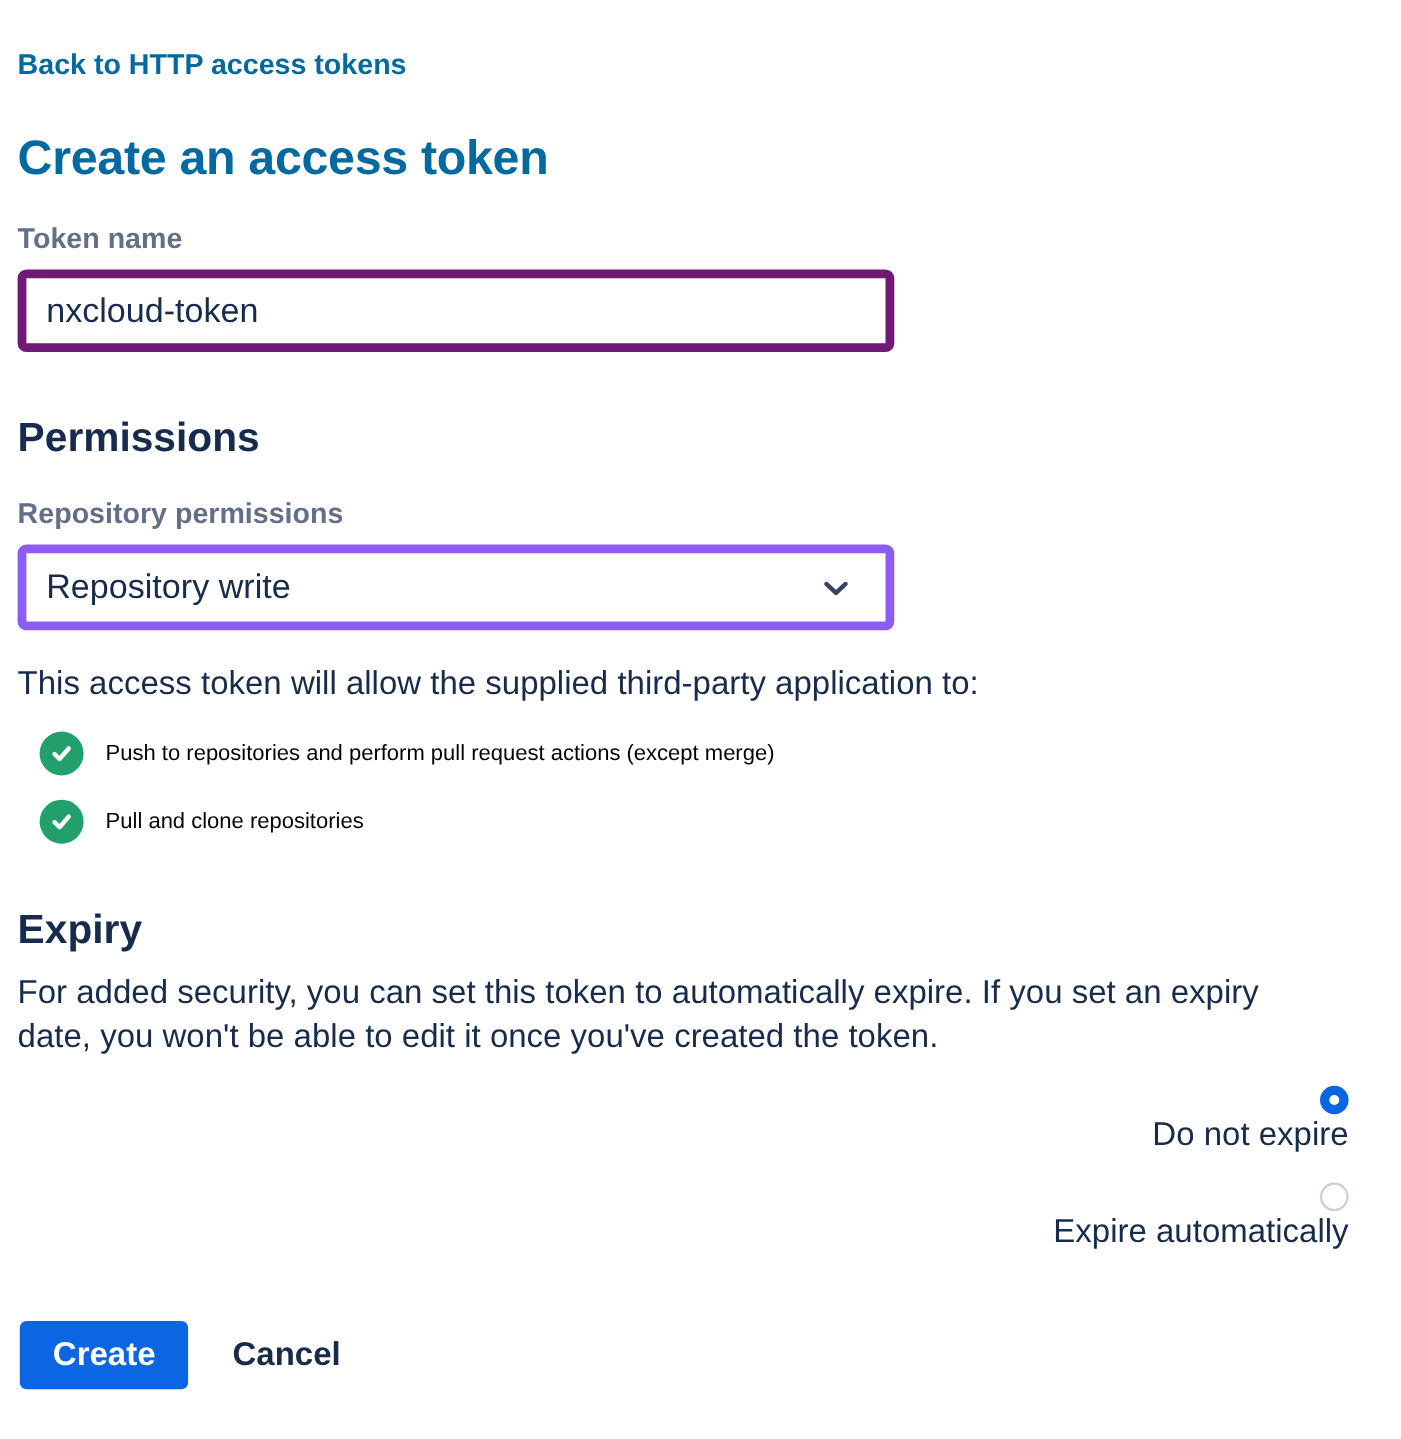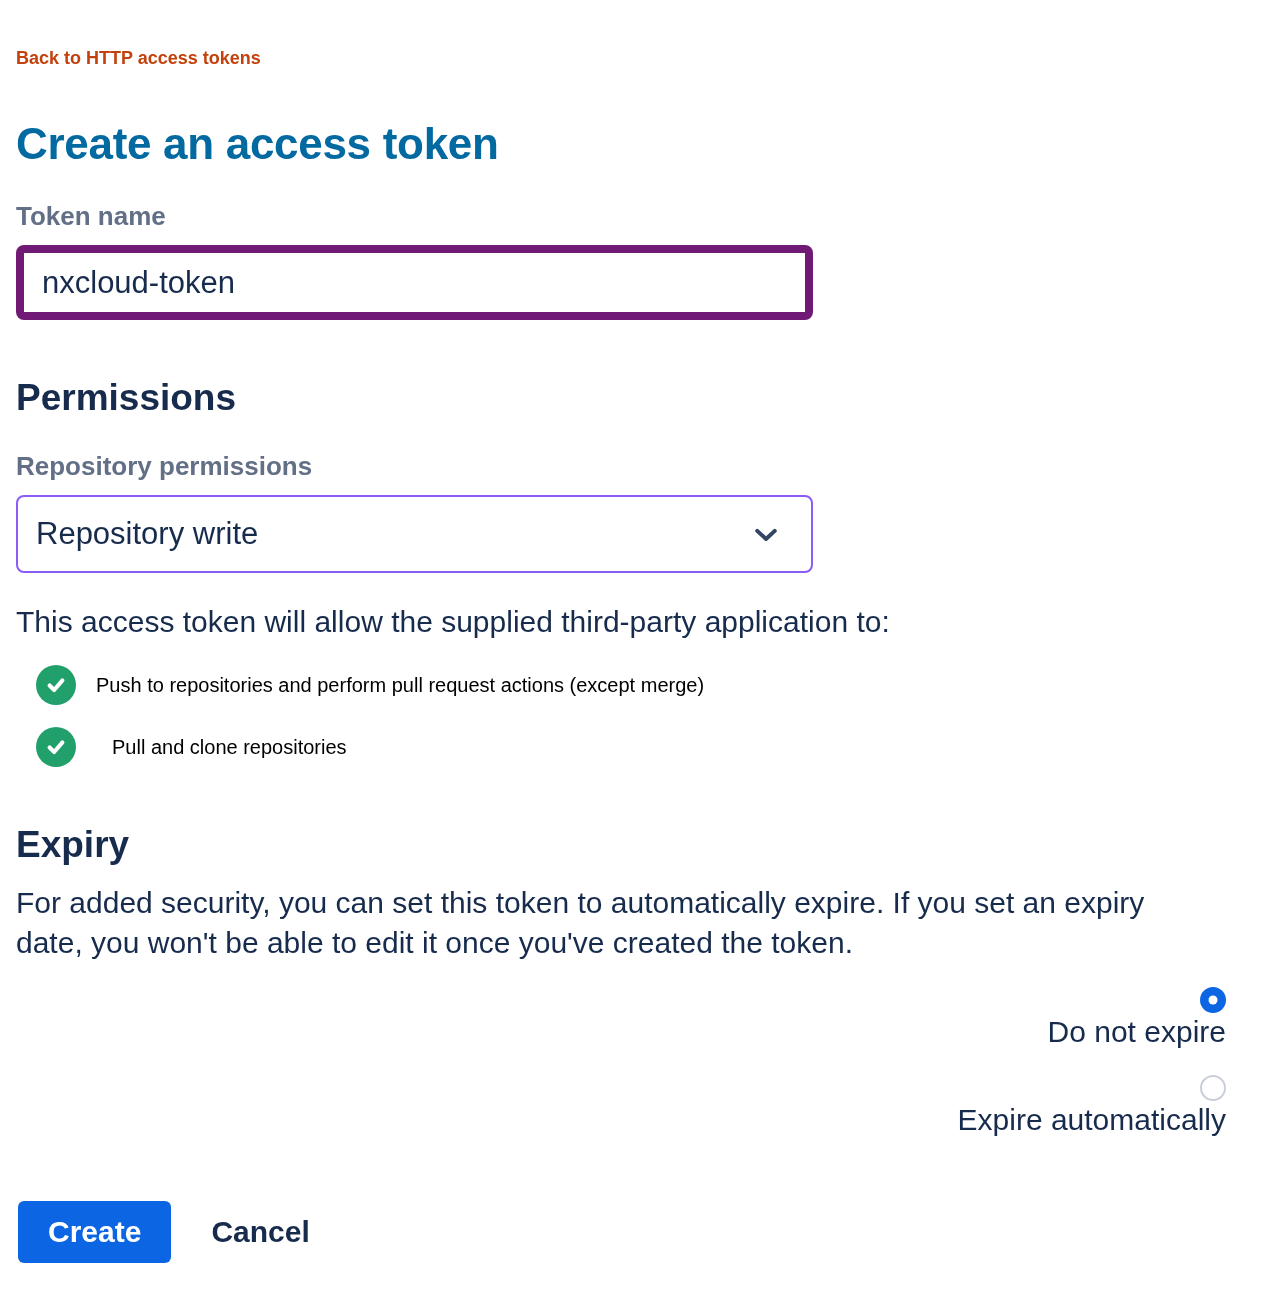--- a/index.html
+++ b/index.html
@@ -9,22 +9,22 @@
     font-family: "Liberation Sans", "DejaVu Sans", sans-serif;
     color: #172B4D;
   }
   .page {
     width: 1274px;
     min-height: 1308px;
     padding: 42px 48px 40px 16px;
   }
   .back-link {
     display: inline-block;
-    color: #c2410c;
-    font-size: 18px;
+    color: #0369a1;
+    font-size: 26px;
     font-weight: 700;
     text-decoration: none;
     line-height: 32px;
     cursor: pointer;
   }
   h1.page-title {
     margin-top: 44px;
     font-size: 44px;
     font-weight: 600;
     line-height: 52px;
@@ -64,21 +64,21 @@
     max-width: 1200px;
     font-size: 30px;
     line-height: 40px;
     color: #172B4D;
   }
   .select-box {
     position: relative;
     margin-top: 13px;
     width: 797px;
     height: 78px;
-    border: 2px solid #8b5cf6;
+    border: 8px solid #8b5cf6;
     border-radius: 8px;
     background: #ffffff;
     display: flex;
     align-items: center;
     padding: 0 18px;
     cursor: pointer;
   }
   .select-value {
     font-size: 31px;
     color: #172B4D;
@@ -99,21 +99,21 @@
     font-size: 30px;
     line-height: 38px;
     color: #172B4D;
   }
   .capability-row {
     display: flex;
     align-items: center;
     margin-top: 24px;
     margin-left: 20px;
   }
-  .capability-row + .capability-row { margin-top: 22px; gap: 16px; }
+  .capability-row + .capability-row { margin-top: 22px; }
   .check-circle {
     flex: 0 0 auto;
     width: 40px;
     height: 40px;
     border-radius: 50%;
     background: #22A06B;
     display: flex;
     align-items: center;
     justify-content: center;
   }

